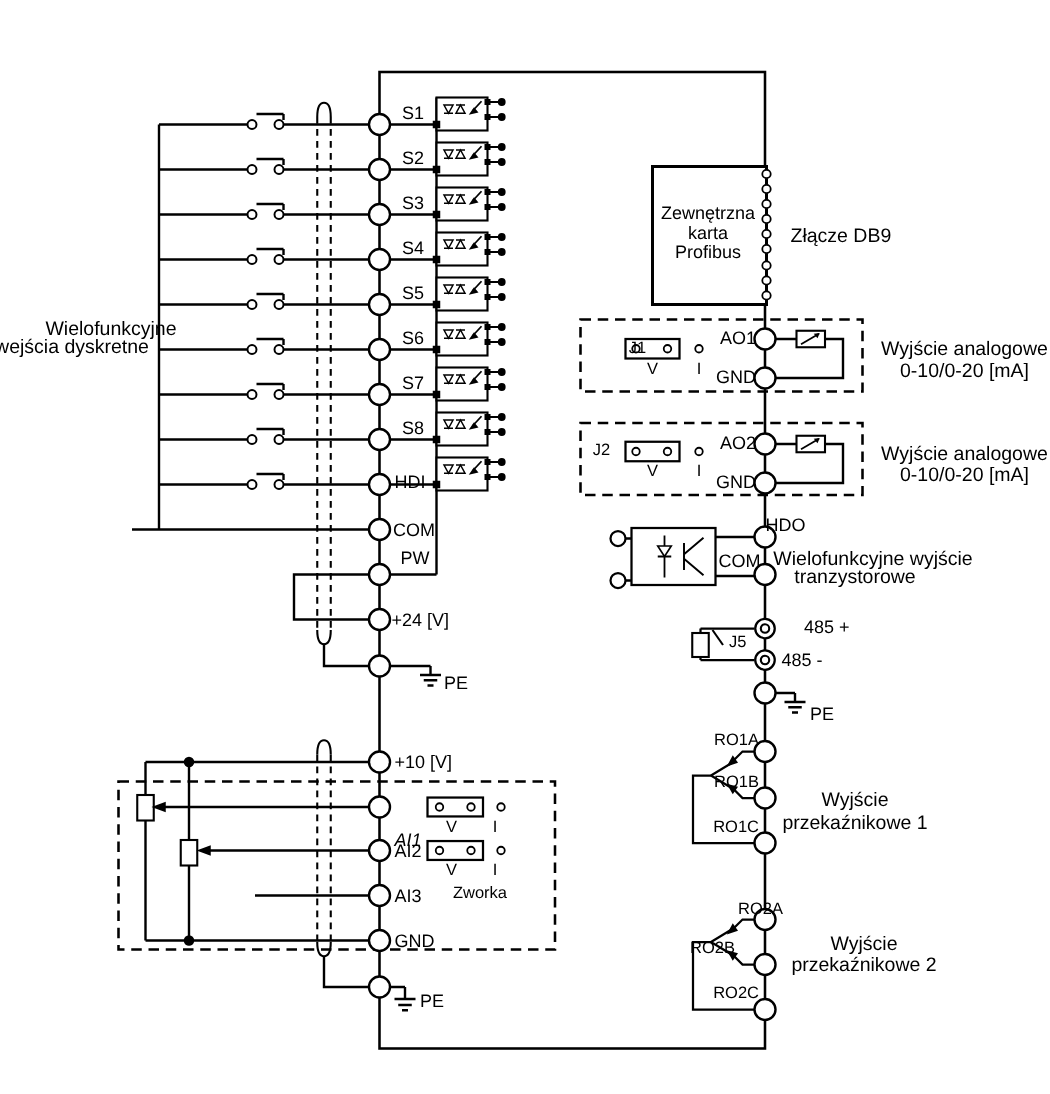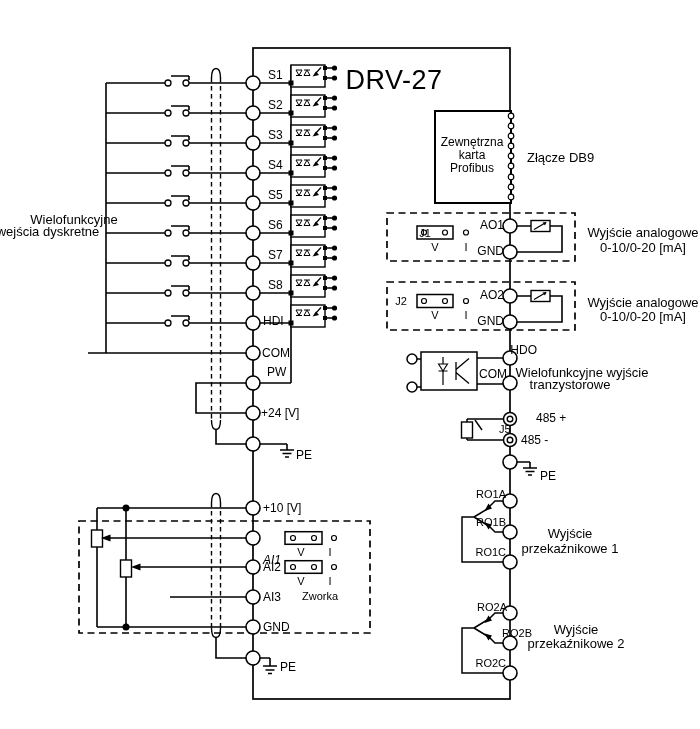--- a/index.html
+++ b/index.html
@@ -261,21 +261,20 @@
     <circle cx="293" cy="567" r="2.5"></circle>
         <circle cx="314" cy="567" r="2.5"></circle>
         <circle cx="334" cy="567" r="2.5"></circle>
   </g>
   <g stroke="#000" stroke-width="1.5" fill="#fff">
     <circle cx="412" cy="359" r="5"></circle>
         <circle cx="412" cy="387" r="5"></circle>
   </g>
 </svg>
 
-  <span class="lbl title ctr" style="left:394px;top:80px;">DRV-27</span>
 
   <span class="lbl md ctr" style="left:46px;top:219px;margin-left:28px;">Wielofunkcyjne</span>
   <span class="lbl md ctr" style="left:48px;top:231px;">wejścia dyskretne</span>
 
   <span class="lbl" style="left:268px;top:75px;">S1</span>
   <span class="lbl" style="left:268px;top:105px;">S2</span>
   <span class="lbl" style="left:268px;top:135px;">S3</span>
   <span class="lbl" style="left:268px;top:165px;">S4</span>
   <span class="lbl" style="left:268px;top:195px;">S5</span>
   <span class="lbl" style="left:268px;top:225px;">S6</span>
@@ -314,31 +313,31 @@
   <span class="lbl md ctr" style="left:643px;top:302px;">Wyjście analogowe</span>
   <span class="lbl md ctr" style="left:643px;top:316px;">0-10/0-20 [mA]</span>
 
   <span class="lbl rgt" style="left:537px;top:350px;">HDO</span>
   <span class="lbl rgt" style="left:507px;top:374px;">COM</span>
   <span class="lbl md ctr" style="left:582px;top:372px;">Wielofunkcyjne wyjście</span>
   <span class="lbl md ctr" style="left:570px;top:384px;">tranzystorowe</span>
 
   <span class="lbl" style="left:536px;top:418px;">485 +</span>
   <span class="lbl" style="left:521px;top:440px;">485 -</span>
-  <span class="lbl sm" style="left:499px;top:429px;">J5</span>
+  <span class="lbl sm" style="left:486px;top:429px;">J5</span>
   <span class="lbl" style="left:540px;top:476px;">PE</span>
 
   <span class="lbl sm rgt" style="left:506px;top:494px;">RO1A</span>
   <span class="lbl sm rgt" style="left:506px;top:522px;">RO1B</span>
   <span class="lbl sm rgt" style="left:506px;top:552px;">RO1C</span>
   <span class="lbl md ctr" style="left:570px;top:533px;">Wyjście</span>
   <span class="lbl md ctr" style="left:570px;top:548px;">przekaźnikowe 1</span>
 
-  <span class="lbl sm rgt" style="left:507px;top:607px;">RO2A</span>
-  <span class="lbl sm rgt" style="left:532px;top:633px;">RO2B</span>
+  <span class="lbl sm rgt" style="left:522px;top:607px;">RO2A</span>
+  <span class="lbl sm rgt" style="left:490px;top:633px;">RO2B</span>
   <span class="lbl sm rgt" style="left:506px;top:663px;">RO2C</span>
   <span class="lbl md ctr" style="left:576px;top:629px;">Wyjście</span>
   <span class="lbl md ctr" style="left:576px;top:643px;">przekaźnikowe 2</span>
 
   <span class="lbl sm ctr" style="left:301px;top:552px;">V</span>
   <span class="lbl sm ctr" style="left:330px;top:552px;">I</span>
   <span class="lbl sm ctr" style="left:301px;top:581px;">V</span>
   <span class="lbl sm ctr" style="left:330px;top:581px;">I</span>
   <span class="lbl sm ctr" style="left:320px;top:596px;">Zworka</span>
 

